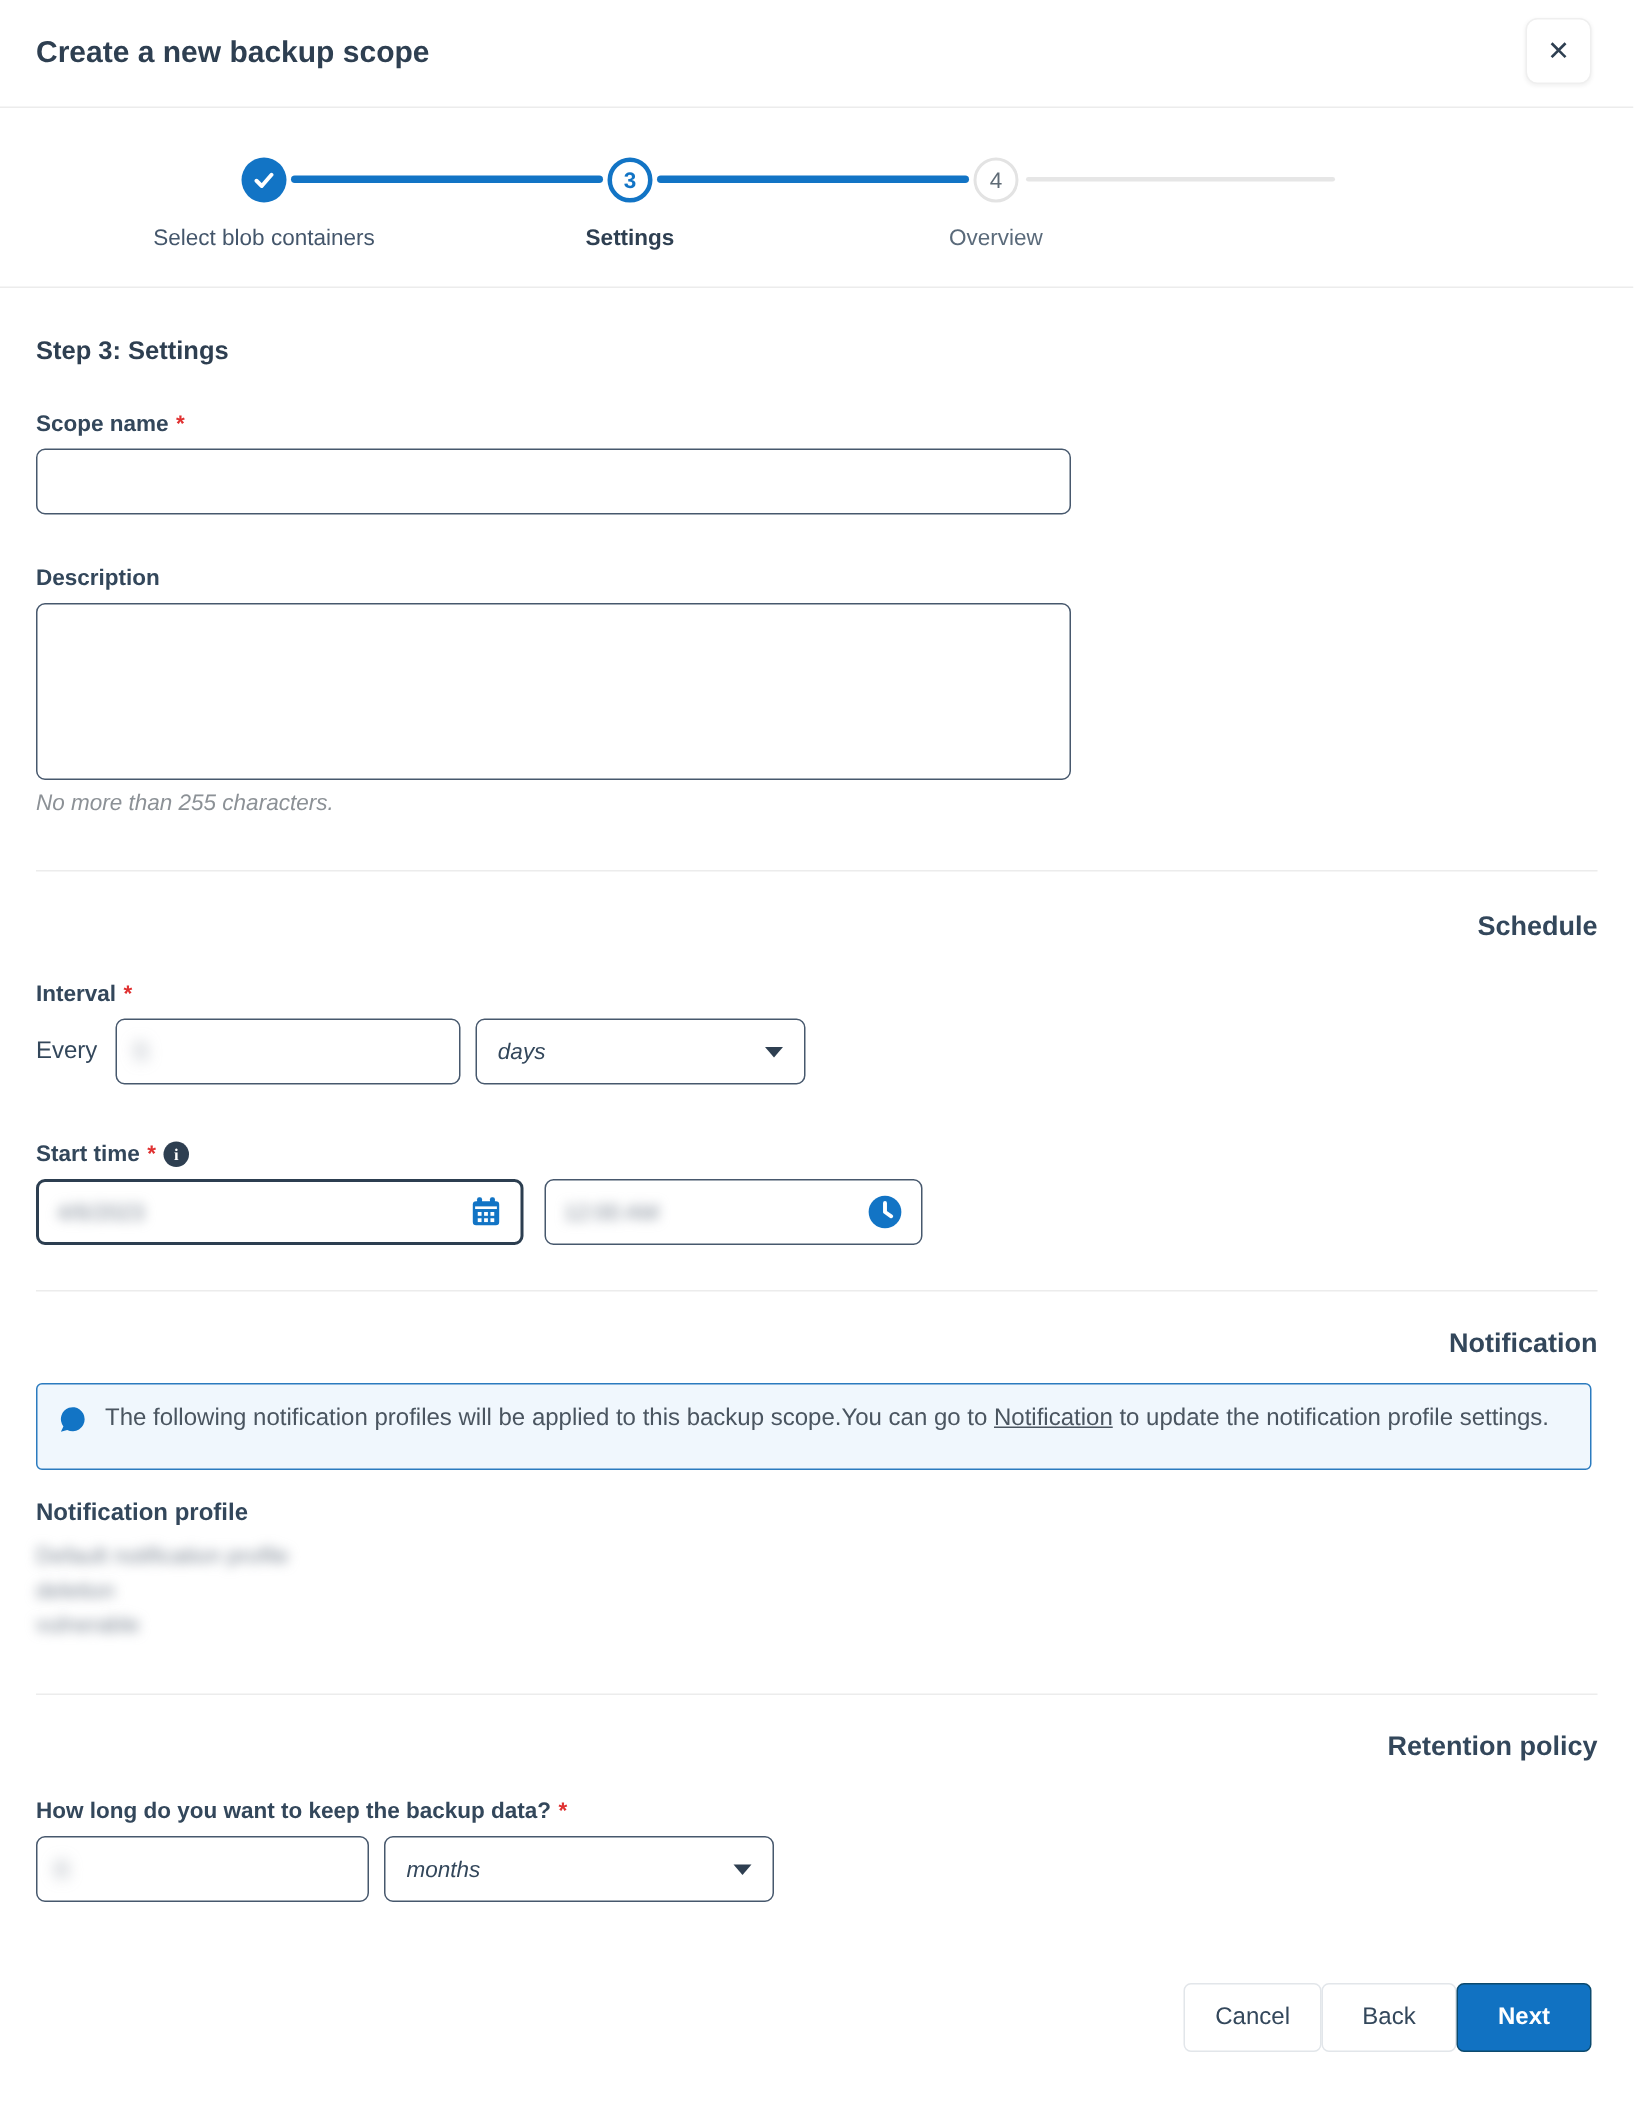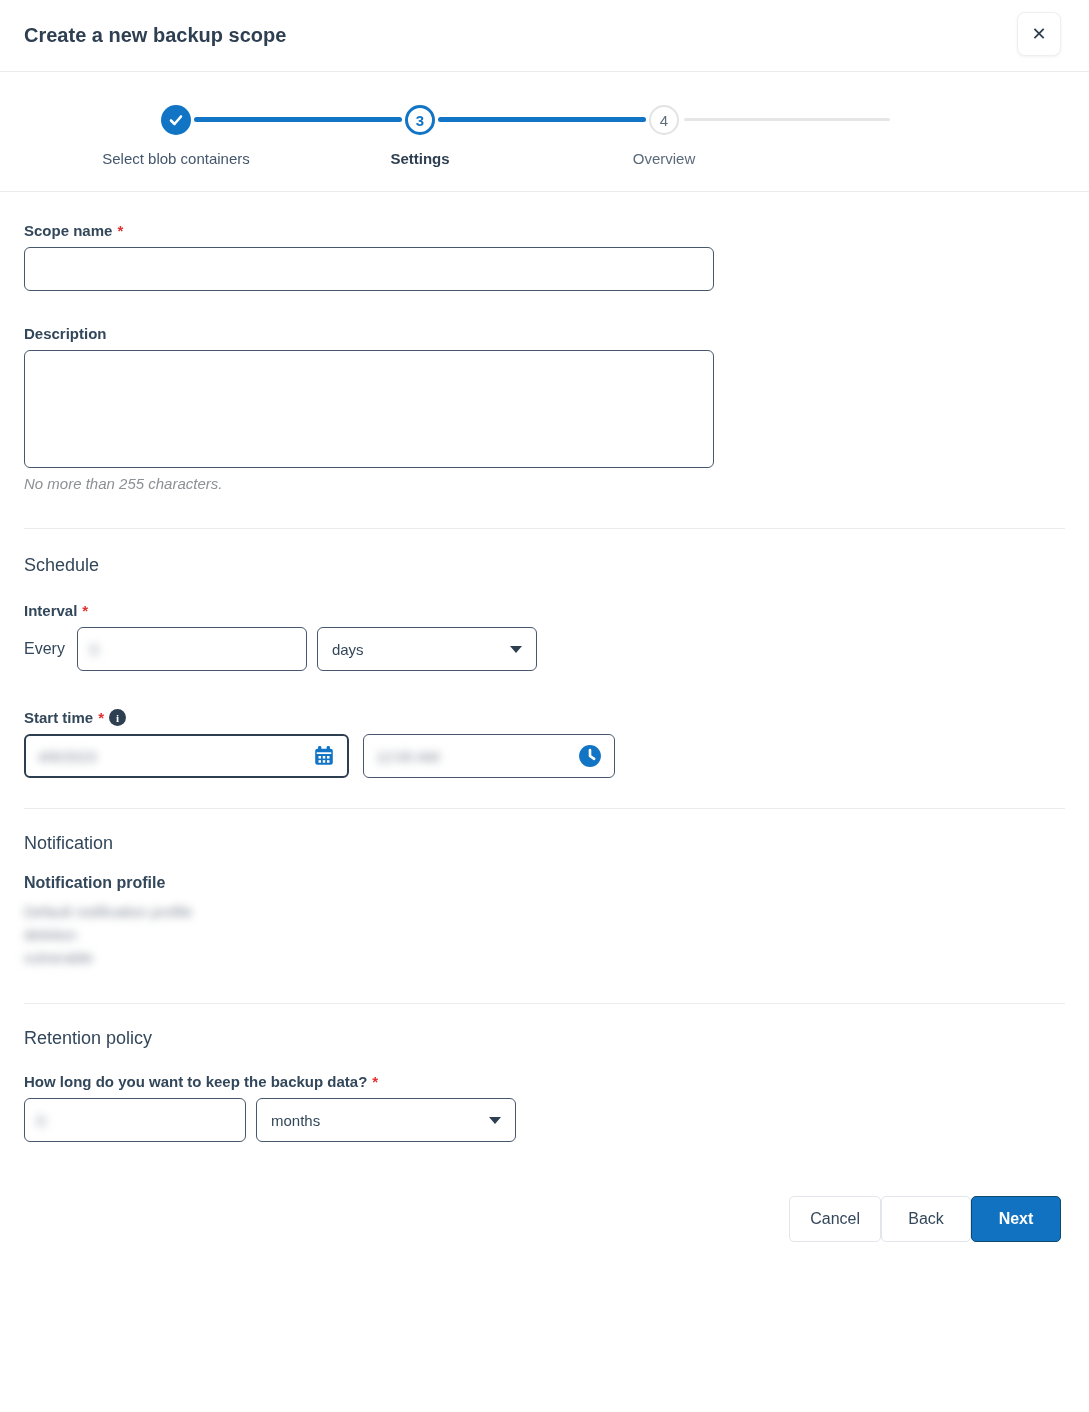--- a/index.html
+++ b/index.html
@@ -37,37 +37,37 @@
   .step-label.current { font-weight: bold; color: #2e3f51; }
   .step-label.upcoming { color: #5a6a7a; }
   .connector { position: absolute; top: 13px; border-radius: 3px; z-index: 1; }
   .connector.blue { height: 5px; background: #1274c5; top: 12px; }
   .connector.gray { height: 3px; background: #e6e6e6; }
 
   
   .content { padding: 0 24px; }
   .section-divider { border: none; border-top: 1px solid #ececec; margin: 0 0; }
   .h-step { margin-top: 32px; font-size: 17px; font-weight: bold; color: #2e3f51; }
-  .h-section { font-size: 18px; font-weight: normal; color: #33475b; }
+  .h-section { font-size: 18px; font-weight: bold; color: #33475b; text-align: right; }
 
   .field-label { font-size: 15px; font-weight: bold; color: #33475b; display: flex; align-items: center; gap: 5px; }
   .req { color: #e03131; font-weight: bold; }
 
   .text-input, .text-area, .fake-input, .select {
     border: 1px solid #47586d; border-radius: 6px; background: #fff;
     font-family: inherit; font-size: 15px; color: #33475b;
   }
   .text-input { width: 690px; height: 44px; margin-top: 8px; padding: 0 12px; display: block; }
   .text-area { width: 690px; height: 118px; margin-top: 8px; padding: 10px 12px; resize: none; display: block; }
   .helper { margin-top: 7px; font-style: italic; color: #8c9196; font-size: 15px; }
 
   .inline-row { display: flex; align-items: center; margin-top: 8px; gap: 10px; text-align: center; }
   .every-label { font-size: 16px; color: #33475b; margin-right: 2px; }
   .fake-input { height: 44px; display: flex; align-items: center; padding: 0 12px; }
-  .select { height: 44px; display: flex; align-items: center; justify-content: space-between; padding: 0 14px; cursor: pointer; }
+  .select { height: 44px; display: flex; align-items: center; justify-content: space-between; padding: 0 14px; cursor: pointer; font-style: italic; }
   .caret { width: 0; height: 0; border-left: 6px solid transparent; border-right: 6px solid transparent; border-top: 7px solid #2e3f51; }
 
   .blur-text { filter: blur(4px); color: #7d8794; user-select: none; }
   .blur-strong { filter: blur(5px); }
 
   .info-dot {
     width: 17px; height: 17px; border-radius: 50%; background: #2e3f51; color: #fff;
     font-size: 11px; font-weight: bold; display: inline-flex; align-items: center; justify-content: center;
     font-family: "Liberation Serif", serif; cursor: pointer;
   }
@@ -132,20 +132,21 @@
       <div class="step-circle upcoming">
         <span>4</span>
       </div>
       <div class="step-label upcoming">Overview</div>
     </div>
   </div>
 </div>
 
 <div class="content">
 
+  <div class="h-step">Step 3: Settings</div>
 
   <div class="field-label" style="margin-top:30px">
     <span>Scope name</span>
     <span class="req">*</span>
   </div>
   <input class="text-input" type="text" value="" style="">
 
   <div class="field-label" style="margin-top:34px">
     <span>Description</span>
   </div>
@@ -202,20 +203,28 @@
           <path d="M11 5.5 V11 L14.8 13.6" stroke="#ffffff" stroke-width="2.4" fill="none" stroke-linecap="round" stroke-linejoin="round"></path>
         </svg>
       </span>
     </div>
   </div>
 
   <hr class="section-divider" style="margin-top:30px">
 
   <div class="h-section" style="margin-top:24px">Notification</div>
 
+  <div class="banner">
+    <span class="bub">
+      <svg width="19" height="19" viewBox="0 0 18 18">
+        <path d="M16.5 8.6a7.5 7.5 0 1 0-13.4 4.6L1.5 16.6l4-1.2A7.5 7.5 0 0 0 16.5 8.6z" fill="#1274c5"></path>
+      </svg>
+    </span>
+    <span><span>The following notification profiles will be applied to this backup scope.You can go to </span><a href="#">Notification</a><span> to update the notification profile settings.</span></span>
+  </div>
 
   <div class="field-label" style="margin-top:20px; font-size:16px">Notification profile</div>
   <div class="profiles">
     <div class="blur-text">Default notification profile</div>
     <div class="blur-text">deletion</div>
     <div class="blur-text">vulnerable</div>
   </div>
 
   <hr class="section-divider" style="margin-top:34px">
 

